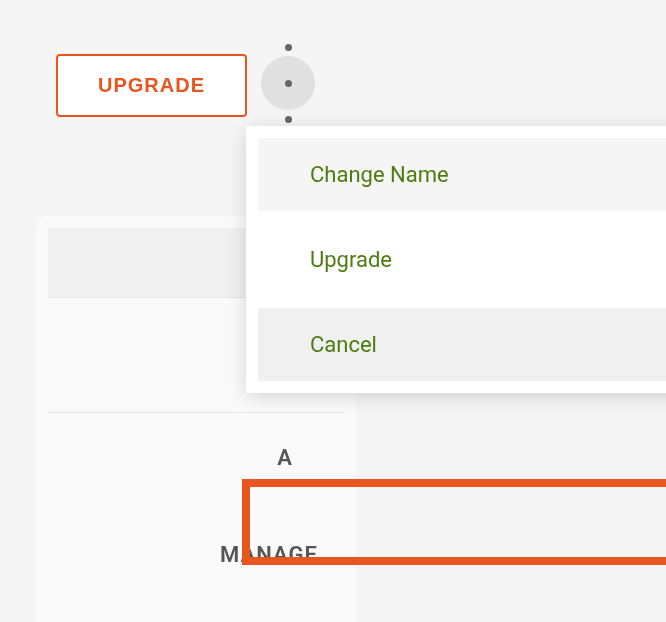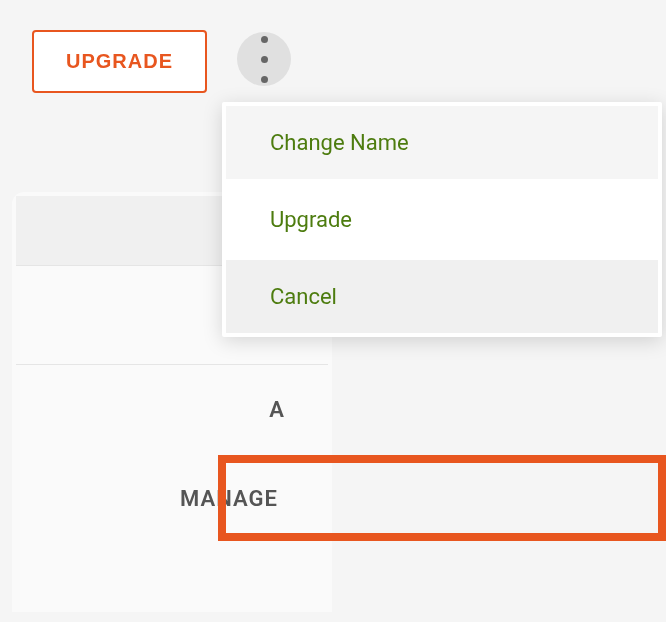--- a/index.html
+++ b/index.html
@@ -1,15 +1,15 @@
 <!DOCTYPE html>
 <html><head>
   <meta charset="utf-8">
   <style>
-    * { box-sizing: border-box; margin: 4px; padding: 0; }
+    * { box-sizing: border-box; margin: 12px; padding: 0; }
     body {
       font-family: -apple-system, BlinkMacSystemFont, "Segoe UI", Roboto, Arial, sans-serif;
       background: #f5f5f5;
       width: 666px;
       height: 622px;
       position: relative;
       overflow: hidden;
     }
     .bg-panel {
       position: absolute;

